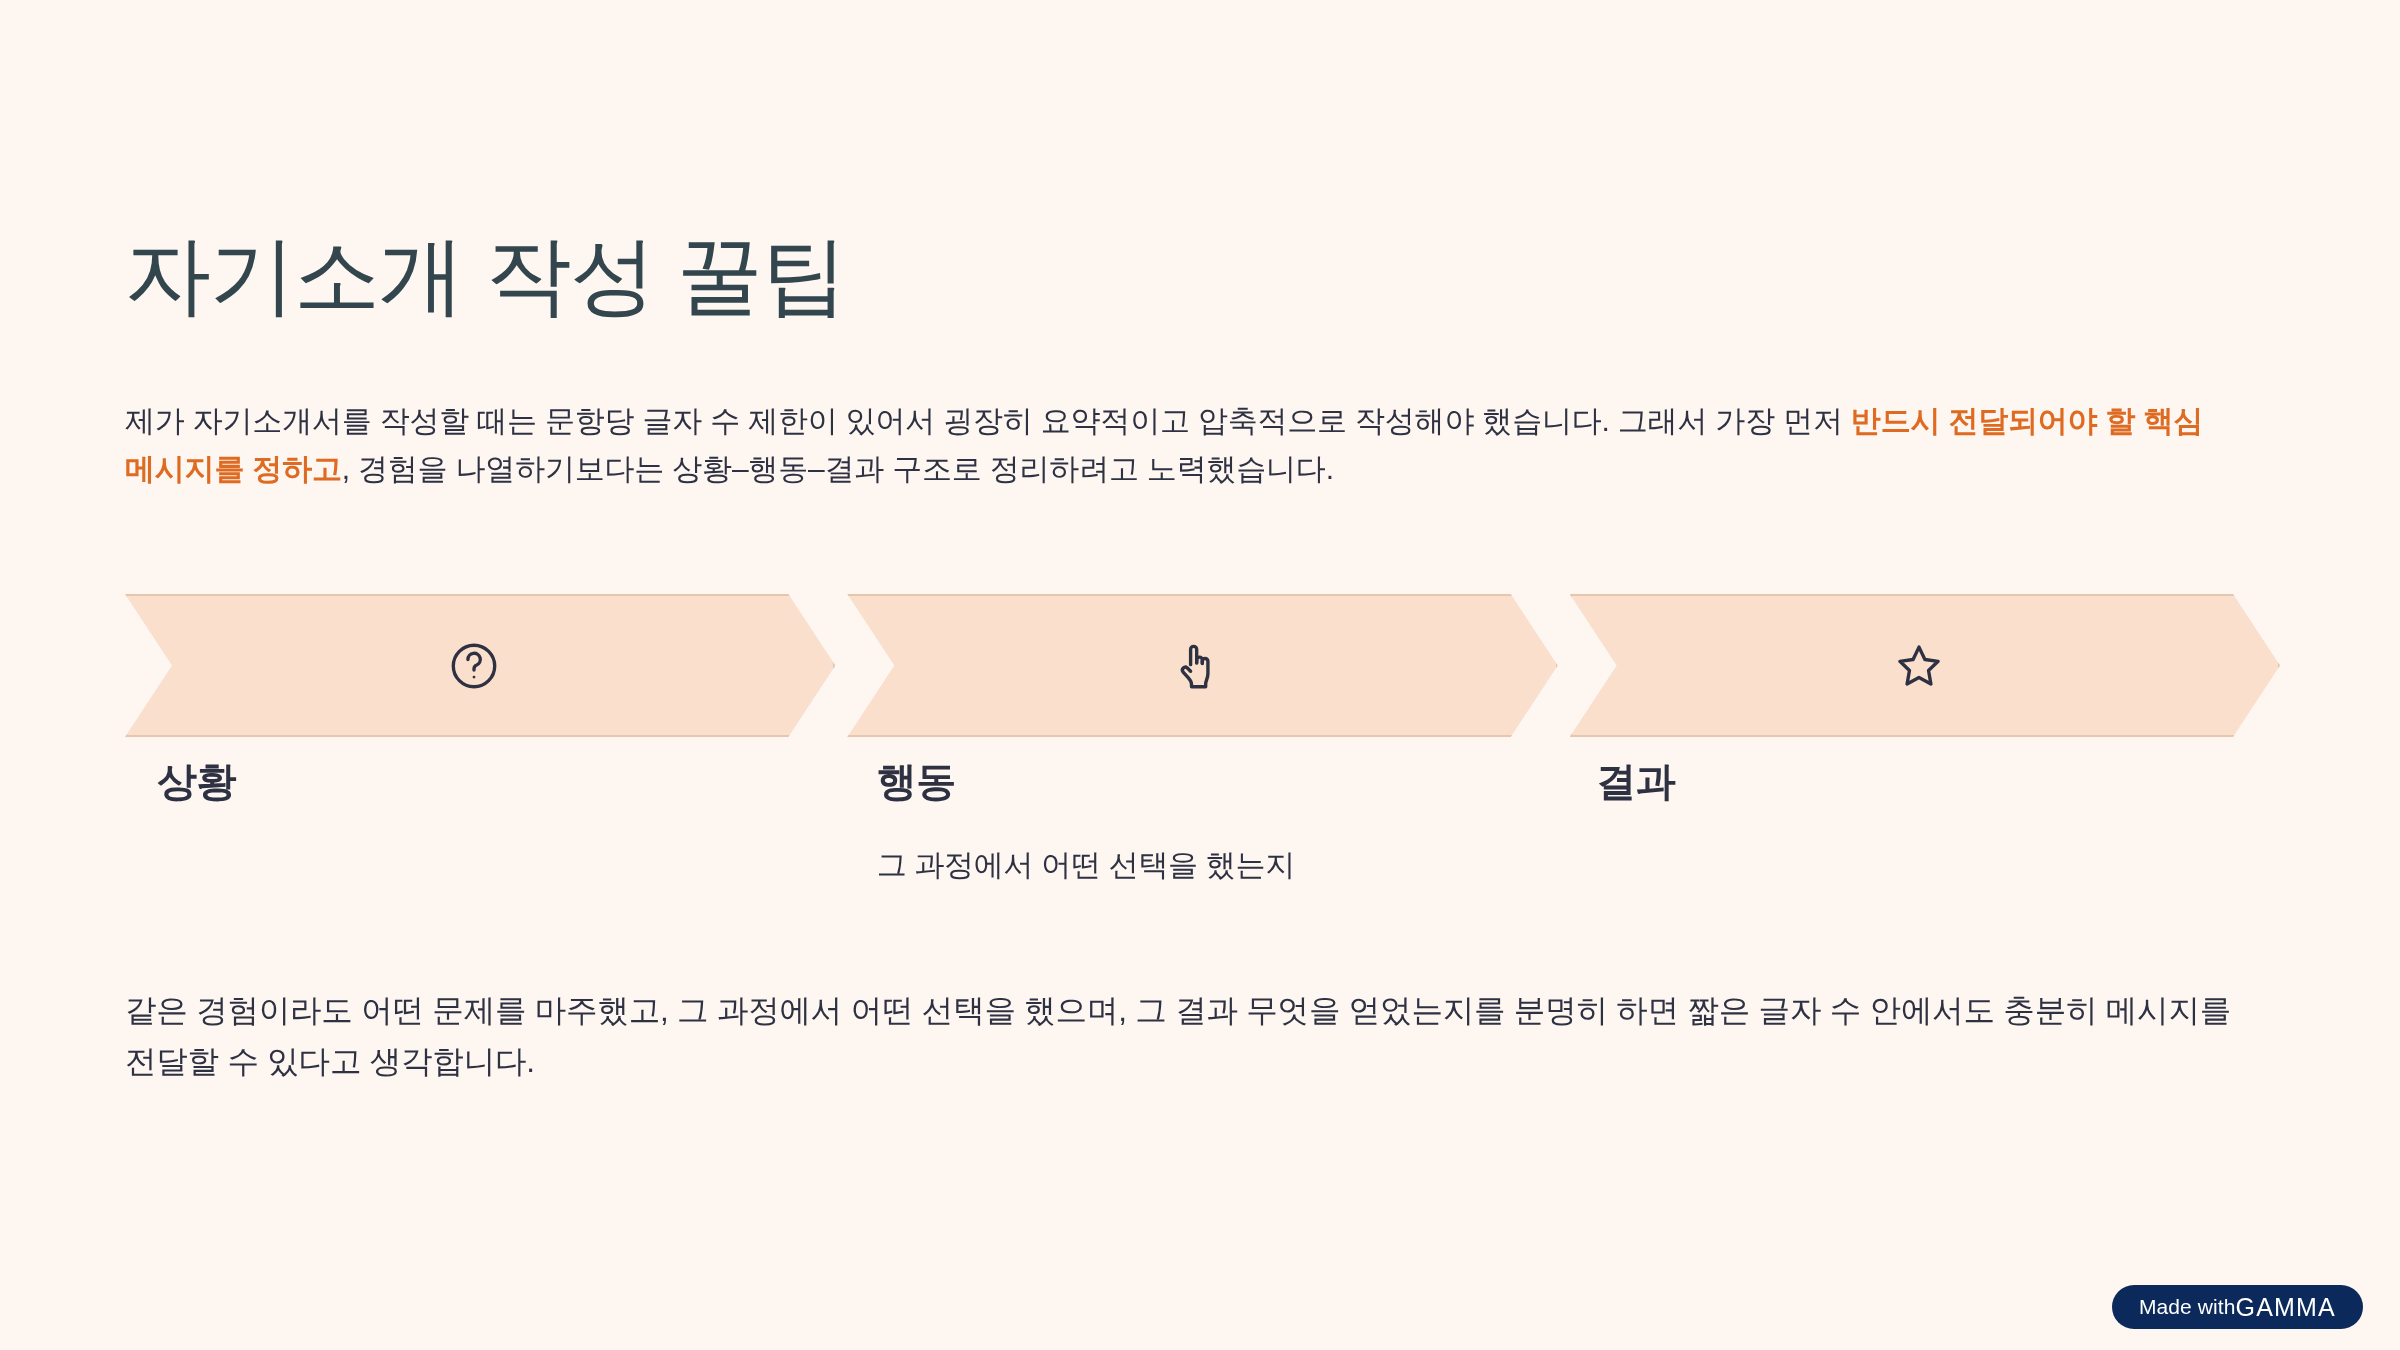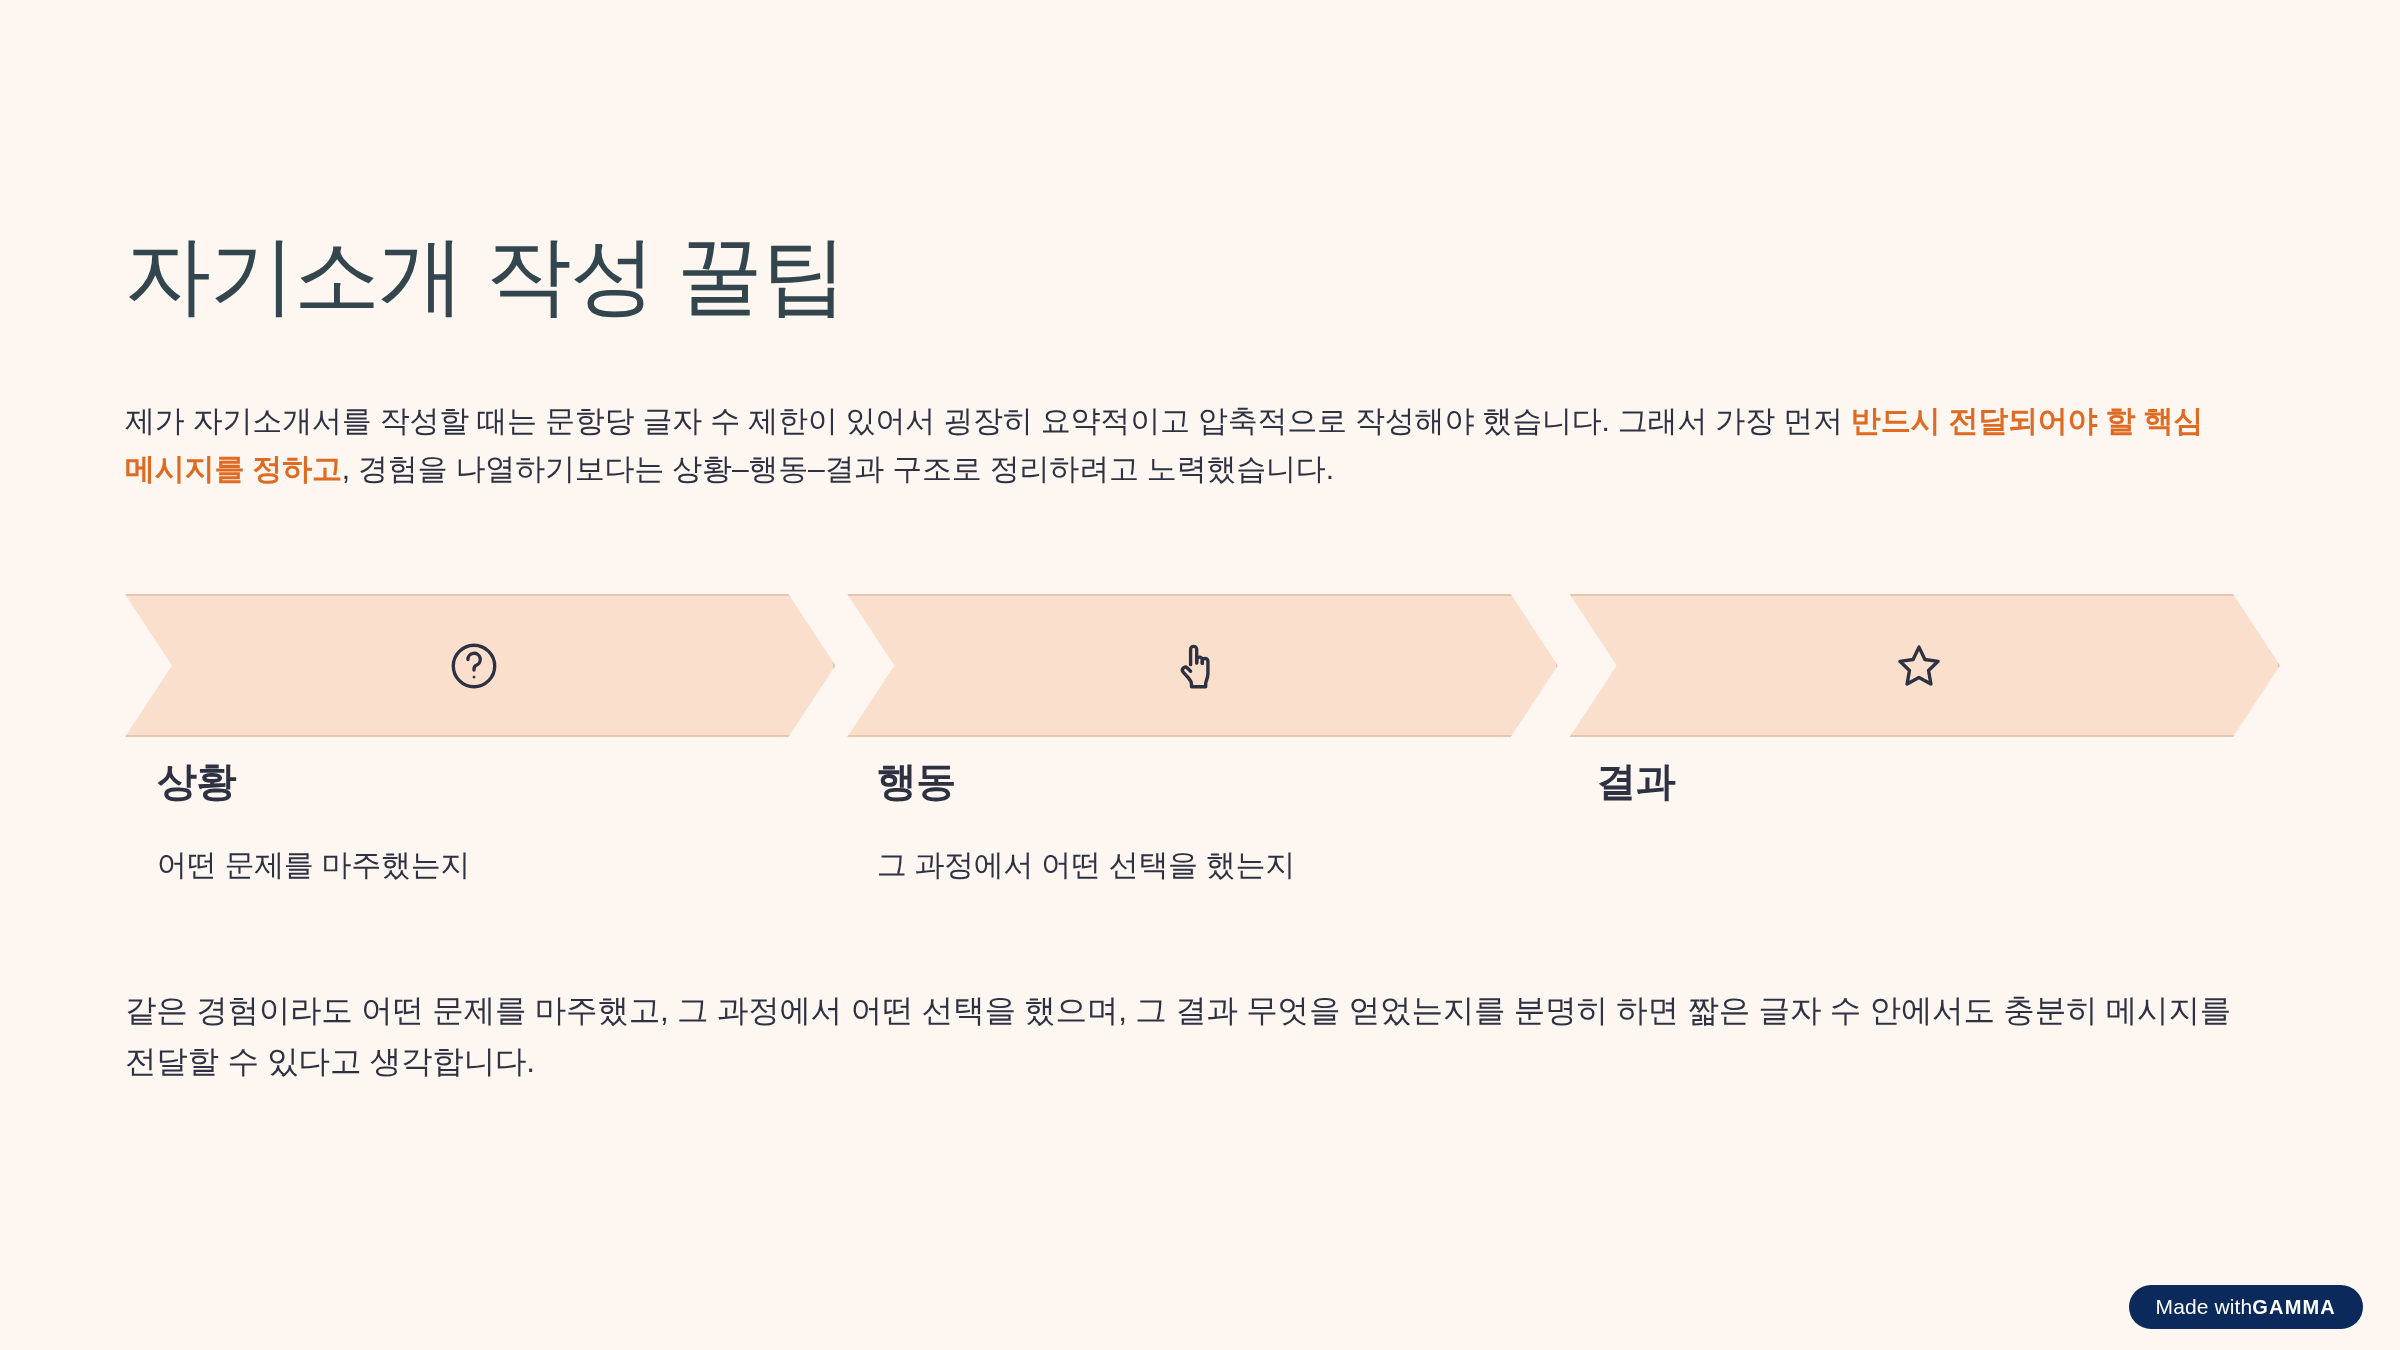--- a/index.html
+++ b/index.html
@@ -153,23 +153,23 @@
     display: flex;
     align-items: center;
     justify-content: center;
     gap: 0;
     color: #FFFFFF;
     font-size: 21px;
     letter-spacing: 0.1px;
     white-space: nowrap;
   }
   .gamma-badge .gamma-word {
-    font-weight: 700;
+    font-weight: 400;
     letter-spacing: 1.2px;
-    font-size: 20px;
+    font-size: 25px;
   }
 </style>
 </head>
 <body>
 
 <div class="slide">
 
   <div class="content">
 
     <h1 class="page-title">자기소개 작성 꿀팁</h1>
@@ -209,21 +209,20 @@
         </svg>
       </span>
     </div>
 
   </div>
 
   <div class="steps-labels">
 
     <div class="step-col">
       <h3 class="step-heading">상황</h3>
-      <p class="step-desc">어떤 문제를 마주했는지</p>
     </div>
 
     <div class="step-col">
       <h3 class="step-heading">행동</h3>
       <p class="step-desc">그 과정에서 어떤 선택을 했는지</p>
     </div>
 
     <div class="step-col">
       <h3 class="step-heading">결과</h3>
     </div>

